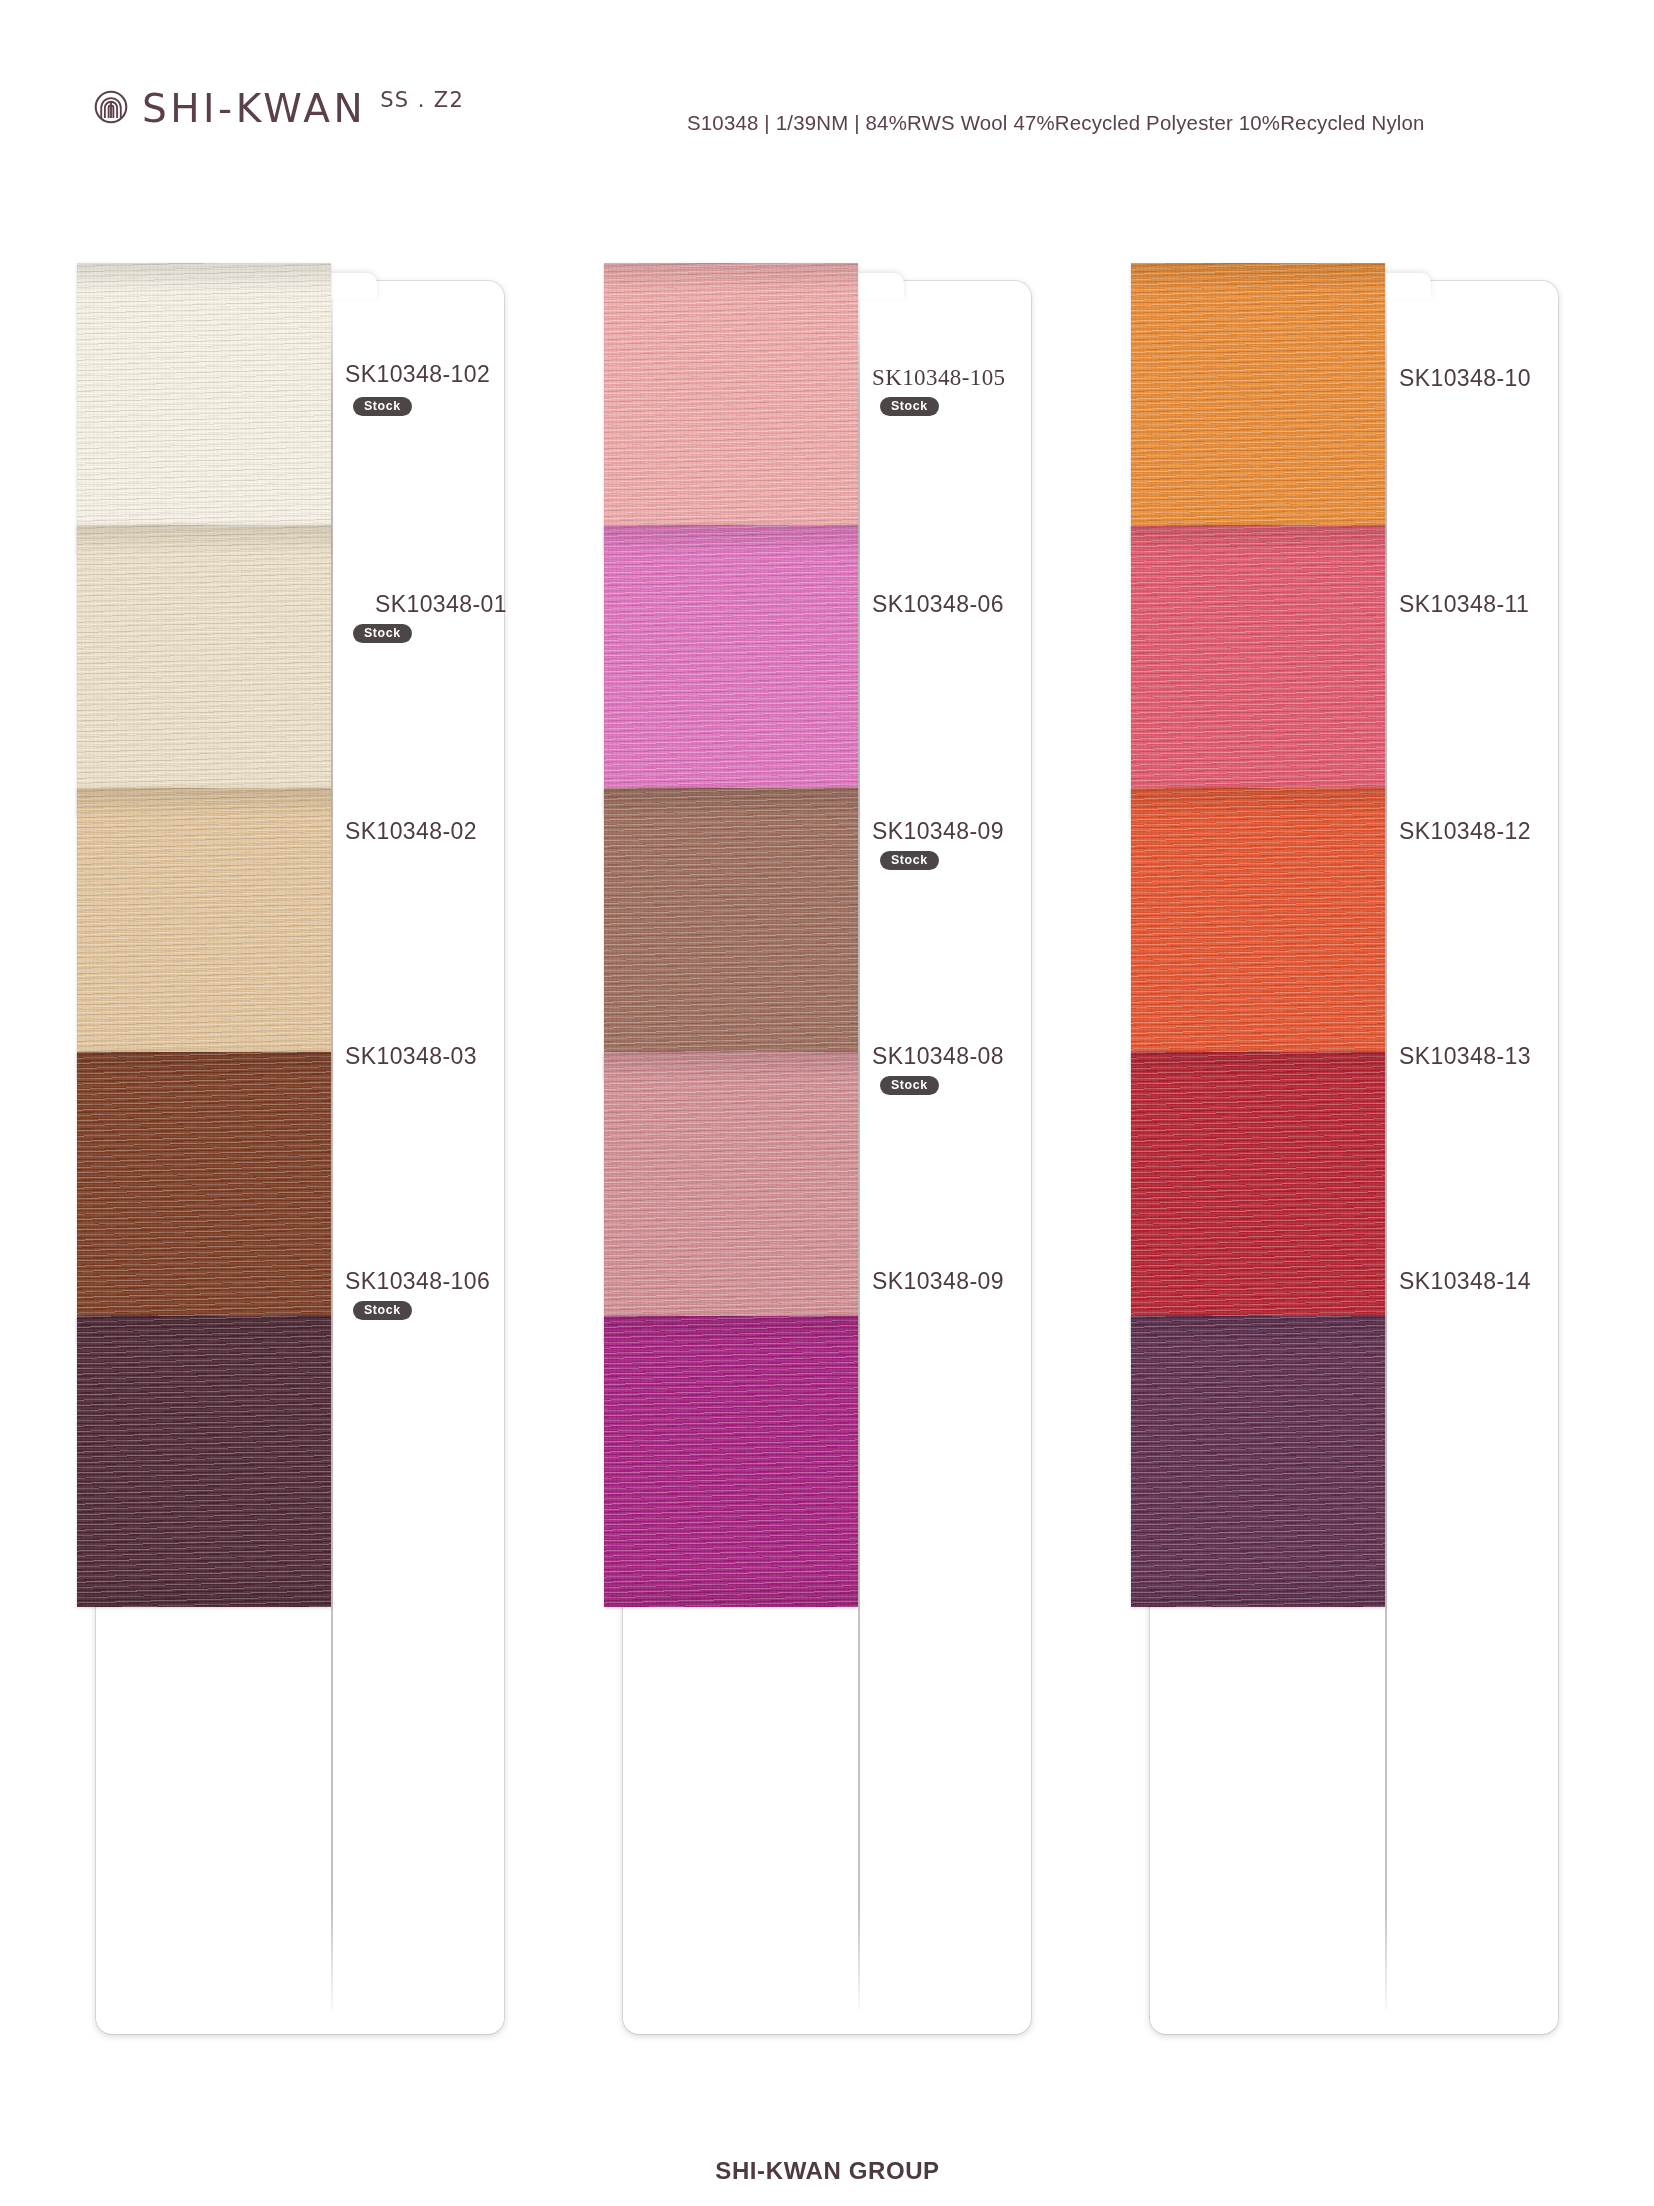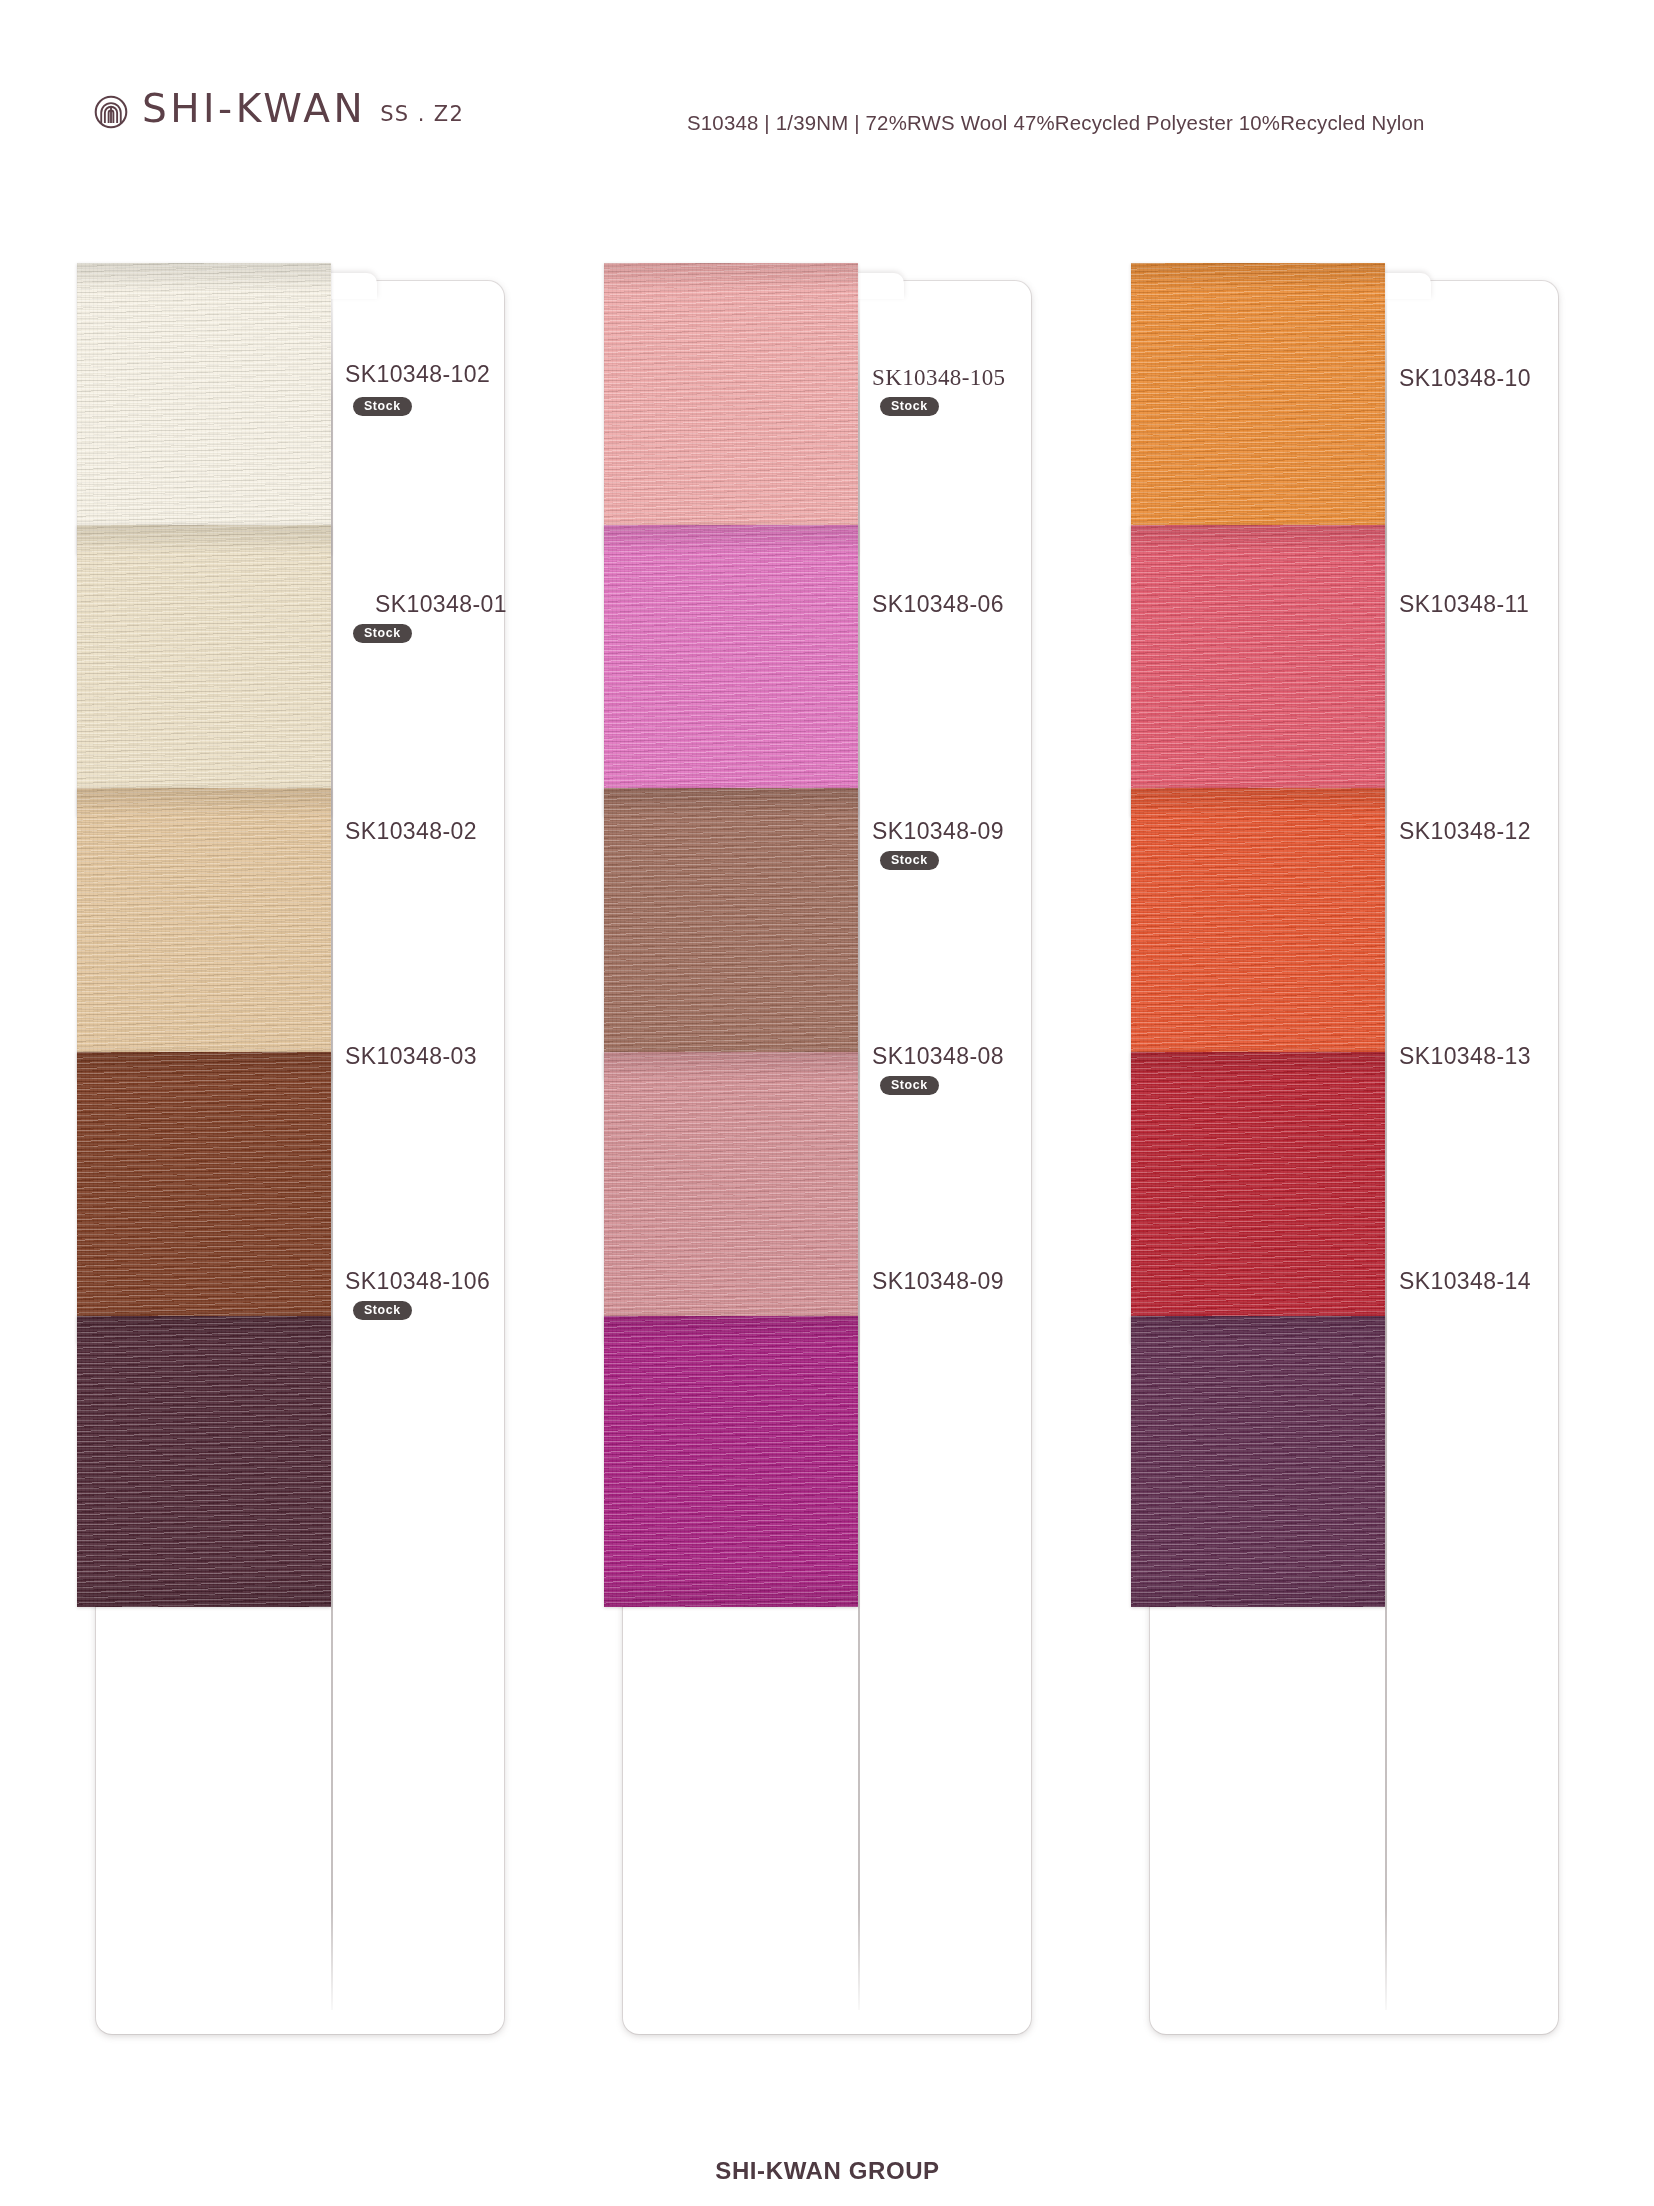--- a/index.html
+++ b/index.html
@@ -10,21 +10,21 @@
     position:relative;
     overflow:hidden;
   }
 
   
   .header{
     position:absolute;left:0;top:0;width:1655px;height:149px;
   }
   .brand{
     position:absolute;left:94px;top:90px;
-    display:flex;align-items:flex-end;gap:14px;
+    display:flex;gap:14px;
     color:#5c4048;
   }
   .brand-mark{width:34px;height:34px;display:block;}
   .brand-name{
     font-size:39px;letter-spacing:3.5px;line-height:1;
     color:#5c4048;font-weight:400;
     font-family:"DejaVu Sans", sans-serif;
     transform:translateY(-1px);
   }
   .brand-season{
@@ -155,21 +155,21 @@
       <circle cx="20" cy="20" r="18" fill="none" stroke="#5c4048" stroke-width="2.4"></circle>
       <path d="M8.5 33 L8.5 21 A11.5 11.5 0 0 1 31.5 21 L31.5 33" fill="none" stroke="#5c4048" stroke-width="2.2"></path>
       <path d="M12.8 33 L12.8 21 A7.2 7.2 0 0 1 27.2 21 L27.2 33" fill="none" stroke="#5c4048" stroke-width="2.2"></path>
       <path d="M17.2 33 L17.2 21 A2.8 2.8 0 0 1 22.8 21 L22.8 33" fill="none" stroke="#5c4048" stroke-width="2.2"></path>
       <path d="M20 33 L20 14" fill="none" stroke="#5c4048" stroke-width="2.2"></path>
     </svg>
     <span class="brand-name">SHI-KWAN</span>
     <span class="brand-season">SS . Z2</span>
   </div>
 
-  <div class="spec">S10348 | 1/39NM | 72%RWS Wool 47%Recycled Polyester 10%Recycled Nylon</div>
+  <div class="spec">S10348 | 1/39NM | 84%RWS Wool 47%Recycled Polyester 10%Recycled Nylon</div>
 </div>
 
 <div class="board" id="board">
     <div class="card col1">
       <div class="notch"></div>
       <div class="seam" style="left: 235px;"></div>
       <div class="swatch" style="top: -18px;">
         <div class="base" style="background: rgb(246, 241, 228);"></div>
         <div class="threads"></div>
         <div class="threads2"></div>

